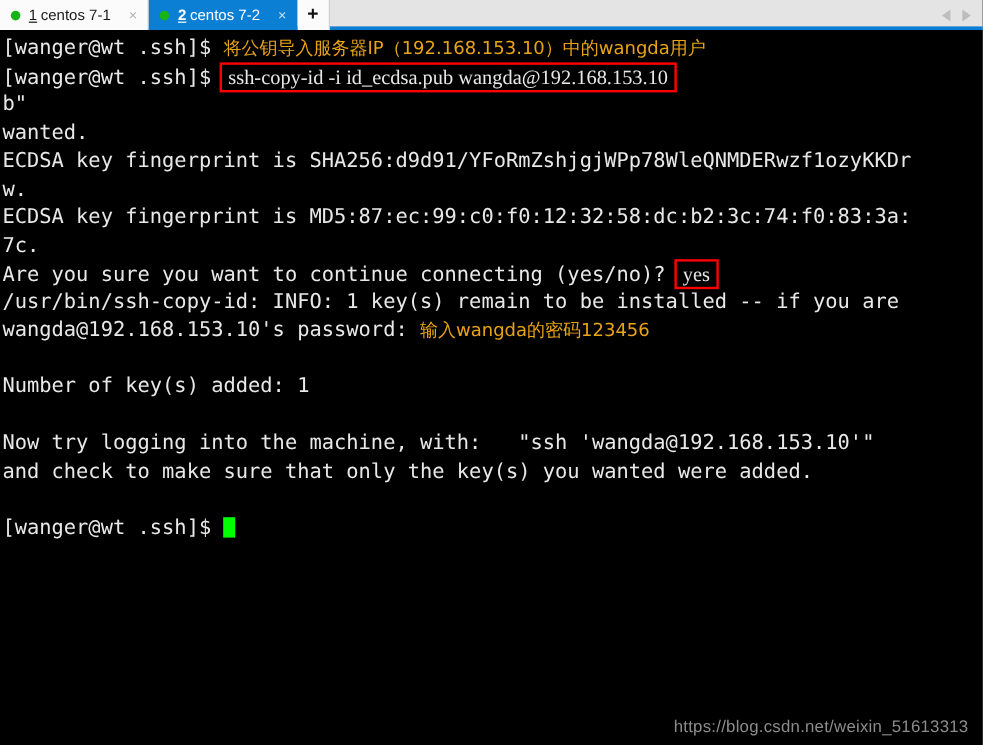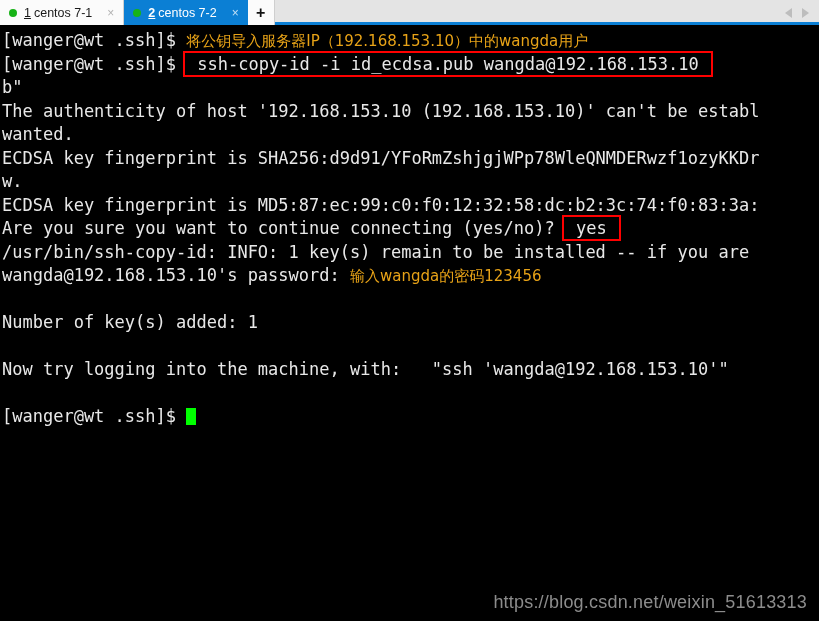--- a/index.html
+++ b/index.html
@@ -133,37 +133,38 @@
   }
   .term-line.blank { color: transparent; }
   .ann-cn {
     color: #e8a317;
     font-family: "DejaVu Sans", "Liberation Sans", sans-serif;
     font-size: 15px;
   }
   .boxed {
     outline: 2px solid #ff0000;
     outline-offset: 1px;
-    padding: 0 11px;
+    padding: 0 4px;
+    font-family: Liberation Serif, serif;
   }
   .cursor {
     display: inline-block;
     width: 10px;
     height: 17px;
     background: #00ff00;
     vertical-align: -3px;
   }
 
   .watermark {
     position: absolute;
     right: 12px;
     bottom: 8px;
     color: #8c8c8c;
     font-family: "Liberation Sans", sans-serif;
-    font-size: 18px;
+    font-size: 14px;
     letter-spacing: .2px;
   }
 </style>
 </head>
 <body>
 
 <div id="app">
 
   <div class="tabbar">
 
@@ -188,30 +189,31 @@
     <div class="navarrows">
       <span class="arrow left"></span>
       <span class="arrow right"></span>
     </div>
   </div>
 
   <div class="terminal" id="terminal-body">
       <div class="term-line"><span>[wanger@wt .ssh]$ </span><span class="ann-cn">将公钥导入服务器IP（192.168.153.10）中的wangda用户</span></div>
       <div class="term-line"><span>[wanger@wt .ssh]$ </span><span class="boxed">ssh-copy-id -i id_ecdsa.pub wangda@192.168.153.10</span></div>
       <div class="term-line"><span>b"</span></div>
-      <div class="term-line"><span>The authenticity of host '192.168.153.10 (192.168.153.10)' can't be establ</span></div>
       <div class="term-line"><span>wanted.</span></div>
       <div class="term-line"><span>ECDSA key fingerprint is SHA256:d9d91/YFoRmZshjgjWPp78WleQNMDERwzf1ozyKKDr</span></div>
       <div class="term-line"><span>w.</span></div>
       <div class="term-line"><span>ECDSA key fingerprint is MD5:87:ec:99:c0:f0:12:32:58:dc:b2:3c:74:f0:83:3a:</span></div>
+      <div class="term-line"><span>7c.</span></div>
       <div class="term-line"><span>Are you sure you want to continue connecting (yes/no)? </span><span class="boxed">yes</span></div>
       <div class="term-line"><span>/usr/bin/ssh-copy-id: INFO: 1 key(s) remain to be installed -- if you are</span></div>
       <div class="term-line"><span>wangda@192.168.153.10's password: </span><span class="ann-cn">输入wangda的密码123456</span></div>
       <div class="term-line blank"><span> </span></div>
       <div class="term-line"><span>Number of key(s) added: 1</span></div>
       <div class="term-line blank"><span> </span></div>
       <div class="term-line"><span>Now try logging into the machine, with:   "ssh 'wangda@192.168.153.10'"</span></div>
+      <div class="term-line"><span>and check to make sure that only the key(s) you wanted were added.</span></div>
       <div class="term-line blank"><span> </span></div>
       <div class="term-line"><span>[wanger@wt .ssh]$ </span><span class="cursor"></span></div>
     </div>
 
   <div class="watermark">https://blog.csdn.net/weixin_51613313</div>
 </div>
 
 </body></html>

